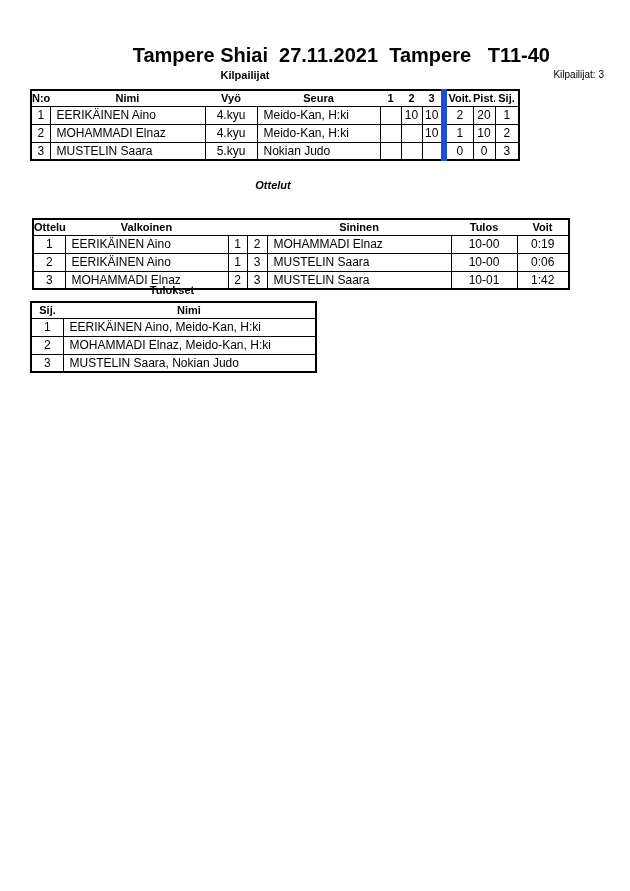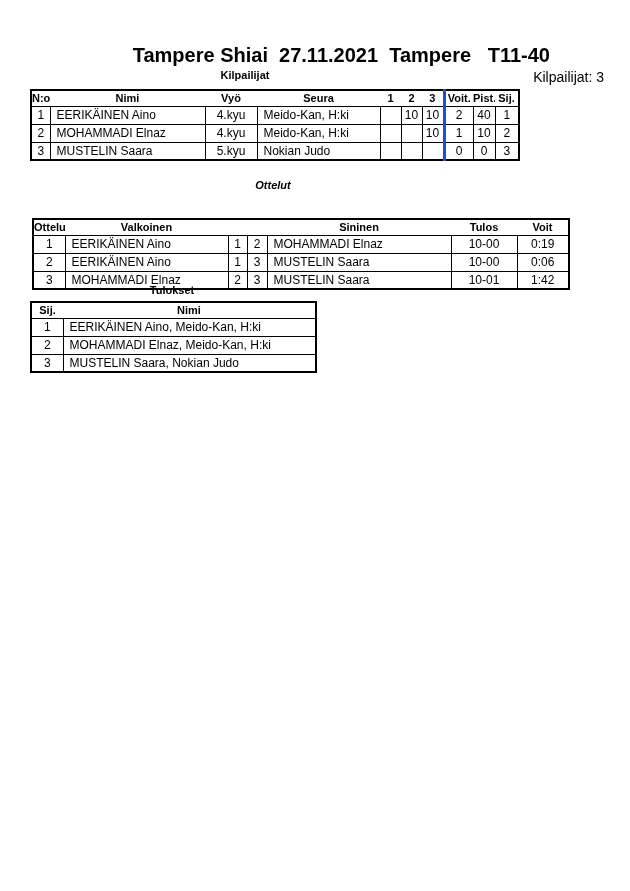--- a/index.html
+++ b/index.html
@@ -22,21 +22,21 @@
     position: absolute;
     font-size: 11px; font-weight: bold;
     text-align: center;
     white-space: nowrap;
   }
   .h-kilpailijat { top: 69px; left: 0; width: 450px; padding-left: 40px; }
   .h-ottelut    { top: 179px; left: 0; width: 546px; font-style: italic; }
   .h-tulokset   { top: 284px; left: 0; width: 344px; }
   .count-label {
     position: absolute; top: 69px; right: 26px;
-    font-size: 14px; font-weight: normal;
+    font-size: 10px; font-weight: normal;
     white-space: nowrap;
   }
   table.t {
     position: absolute;
     border-collapse: collapse;
     table-layout: fixed;
     border: 2px solid #000;
     background: #fff;
   }
   .t1 { left: 30px; top: 89px;  width: 488px; border-radius: 15px; }
@@ -53,21 +53,21 @@
     white-space: nowrap;
     overflow: hidden;
   }
   .t thead th {
     border-left: none; border-right: none;
     height: 16px;
     font-size: 11px;
     font-weight: bold;
   }
   .t td.cell-left { text-align: left; padding-left: 6px; }
-  .t .thickL { border-left: 3px solid #1d4ed8; }
+  .t .thickL { border-left: 6px solid #1d4ed8; }
 </style>
 </head>
 <body>
 
 <div class="page-title">Tampere Shiai  27.11.2021  Tampere   T11-40</div>
 <div class="sec-heading h-kilpailijat">Kilpailijat</div>
 <div class="count-label">Kilpailijat: 3</div>
 
 <table class="t t1">
   <colgroup>
@@ -99,21 +99,21 @@
   <tbody>
     <tr>
       <td>1</td>
       <td class="cell-left">EERIKÄINEN Aino</td>
       <td>4.kyu</td>
       <td class="cell-left">Meido-Kan, H:ki</td>
       <td></td>
       <td>10</td>
       <td>10</td>
       <td class="thickL">2</td>
-      <td>40</td>
+      <td>20</td>
       <td>1</td>
     </tr>
     <tr>
       <td>2</td>
       <td class="cell-left">MOHAMMADI Elnaz</td>
       <td>4.kyu</td>
       <td class="cell-left">Meido-Kan, H:ki</td>
       <td></td>
       <td></td>
       <td>10</td>

